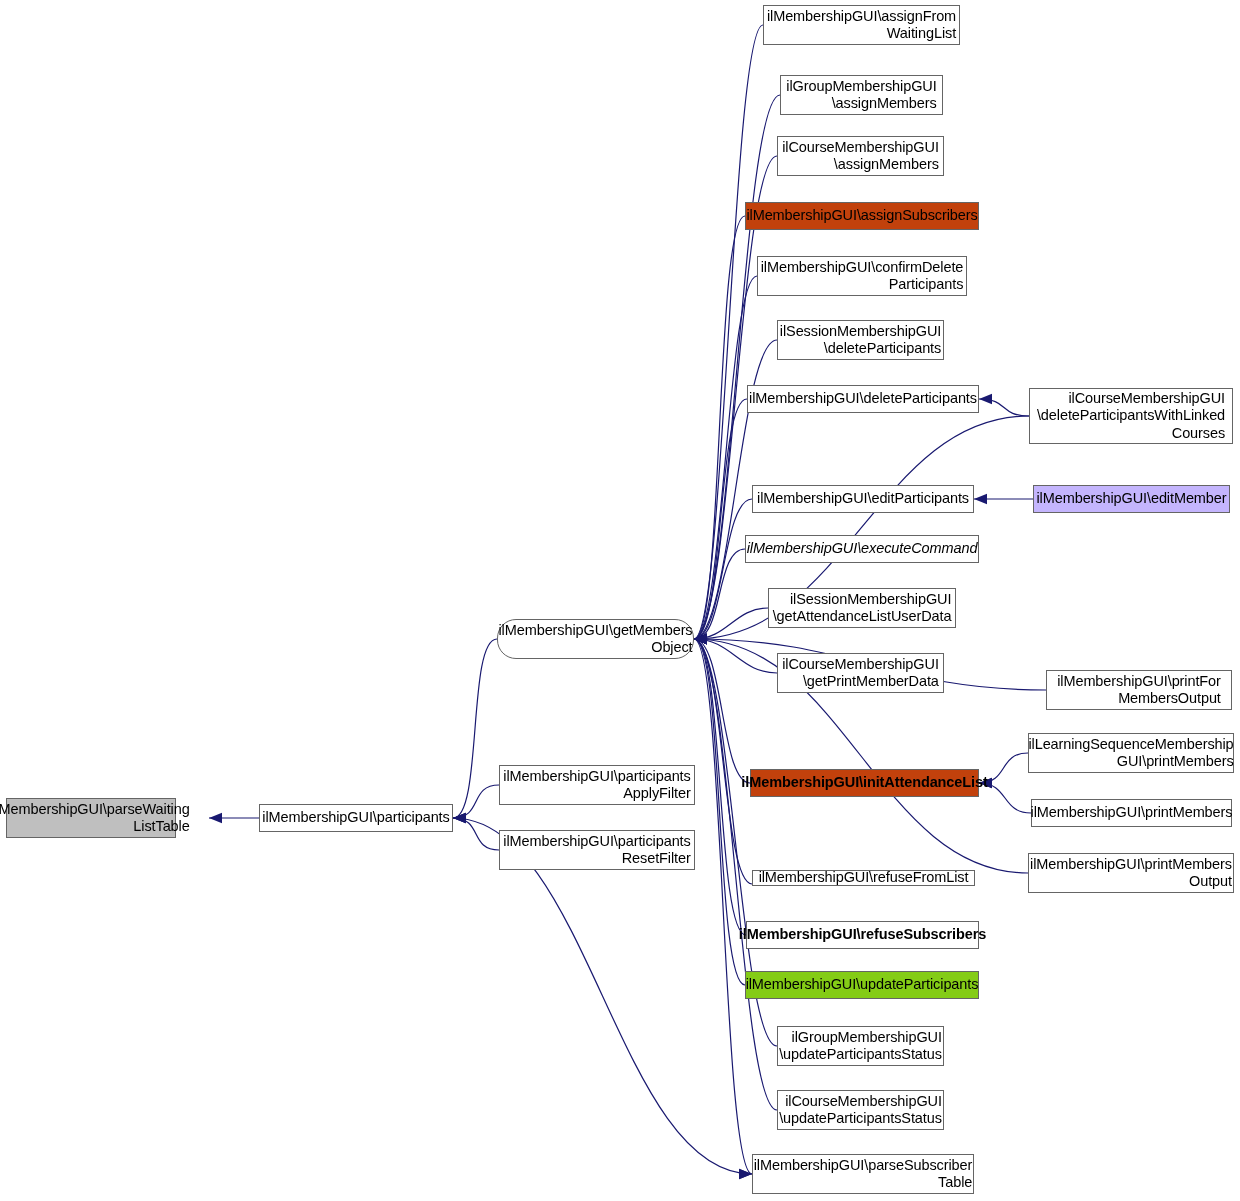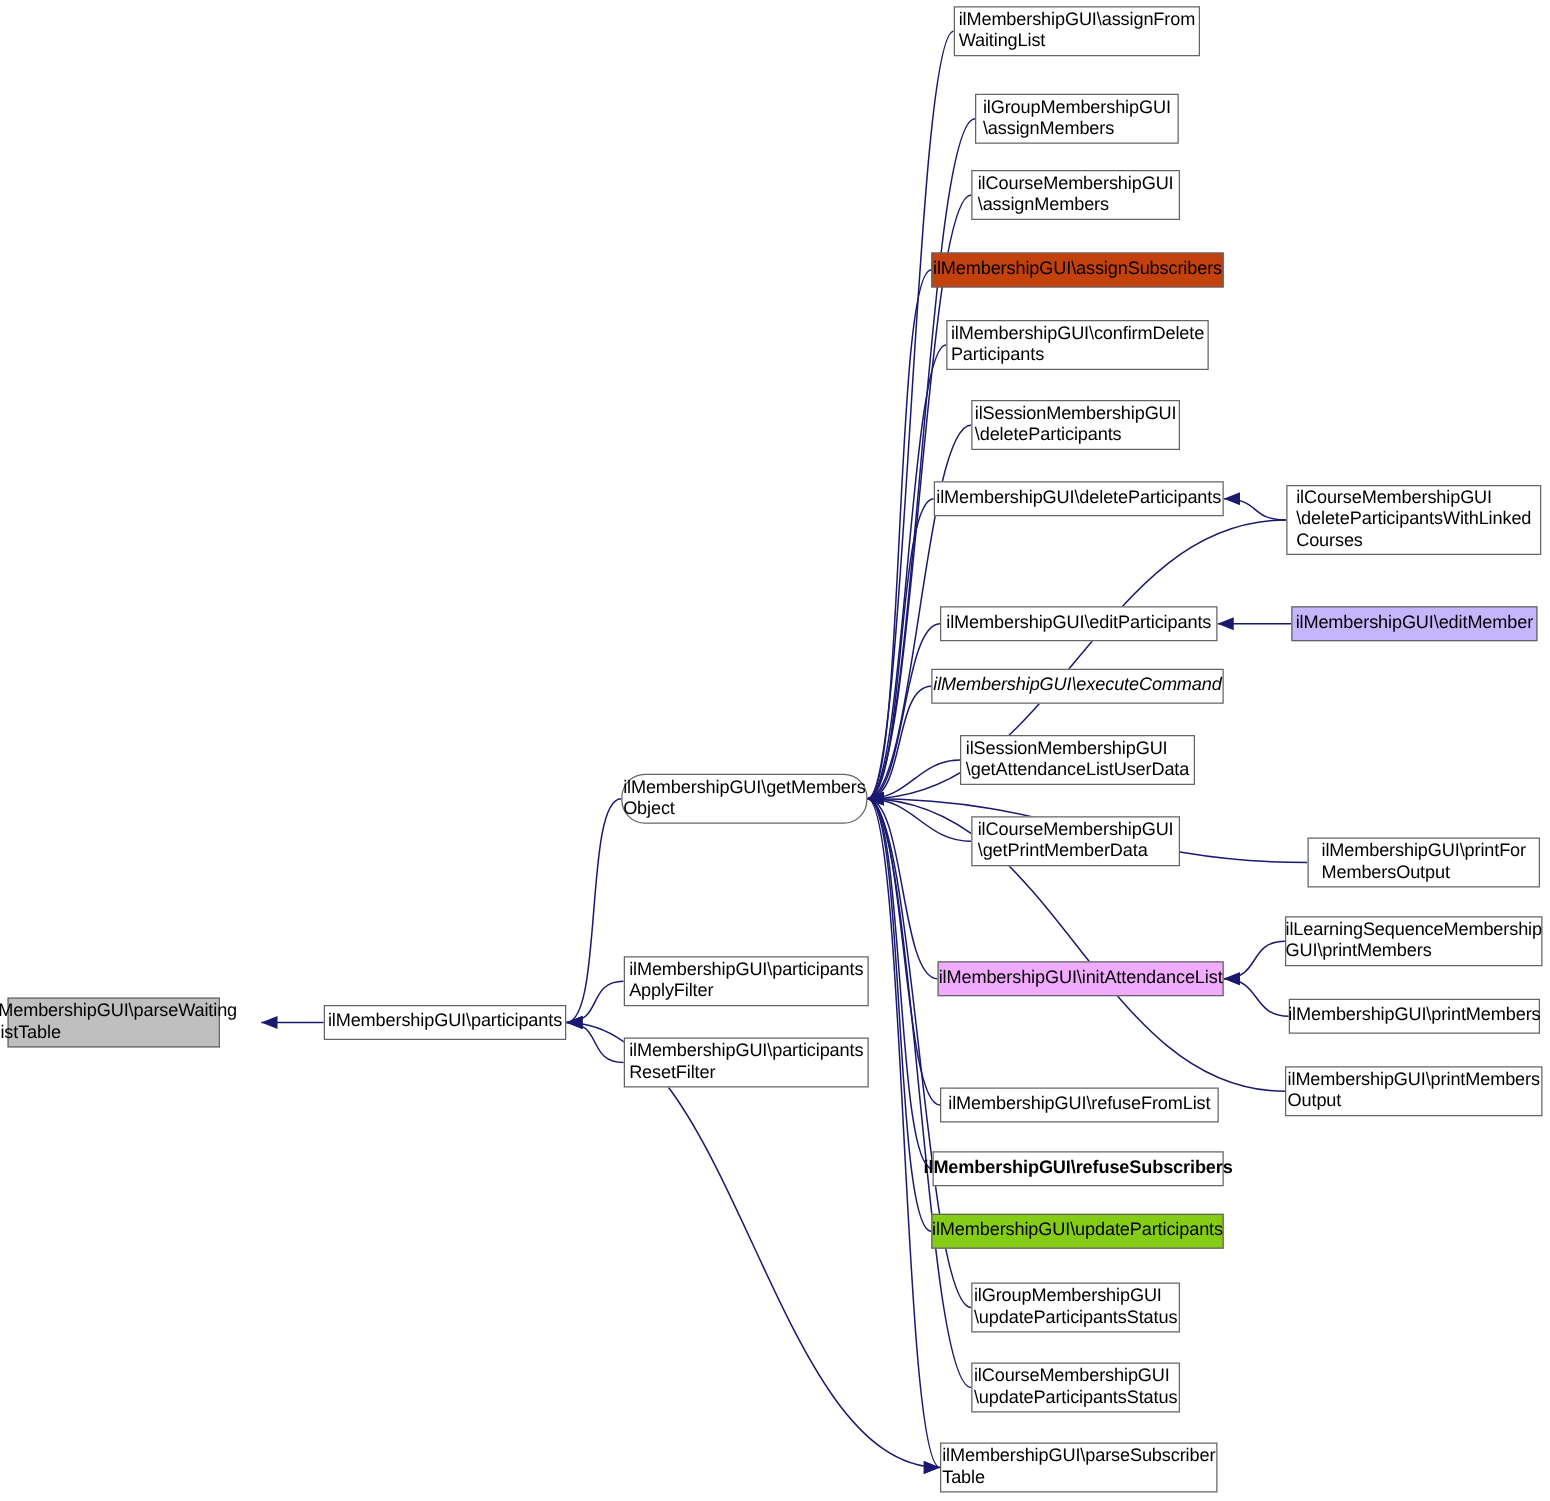--- a/index.html
+++ b/index.html
@@ -26,21 +26,21 @@
     pointer-events: none;
   }
   .node {
     position: absolute;
     box-sizing: border-box;
     border: 1px solid #656565;
     background: #ffffff;
     display: flex;
     align-items: center;
     justify-content: center;
-    text-align: left;
+    text-align: right;
     font-size: 14.5px;
     line-height: 1.18;
     color: #000000;
     letter-spacing: -0.1px;
     padding: 1px 4px;
     white-space: pre-line;
     z-index: 5;
   }
   .node.highlight {
     background: #bfbfbf;
@@ -141,25 +141,25 @@
       <div class="node" style="left: 1033px; top: 485px; width: 197px; height: 28px; border-color: rgb(101, 101, 101); background: #c4b5fd;">ilMembershipGUI\editMember</div>
       <div class="node" style="left: 745px; top: 535px; width: 234px; height: 28px; border-color: rgb(101, 101, 101); background: rgb(255, 255, 255); font-style: italic;">ilMembershipGUI\executeCommand</div>
       <div class="node" style="left: 768px; top: 588px; width: 188px; height: 40px; border-color: rgb(101, 101, 101); background: rgb(255, 255, 255);">ilSessionMembershipGUI
 \getAttendanceListUserData</div>
       <div class="node" style="left: 777px; top: 653px; width: 167px; height: 40px; border-color: rgb(101, 101, 101); background: rgb(255, 255, 255);">ilCourseMembershipGUI
 \getPrintMemberData</div>
       <div class="node" style="left: 1046px; top: 670px; width: 186px; height: 40px; border-color: rgb(101, 101, 101); background: rgb(255, 255, 255);">ilMembershipGUI\printFor
 MembersOutput</div>
       <div class="node" style="left: 1028px; top: 733px; width: 206px; height: 40px; border-color: rgb(101, 101, 101); background: rgb(255, 255, 255);">ilLearningSequenceMembership
 GUI\printMembers</div>
-      <div class="node" style="left: 750px; top: 769px; width: 229px; height: 28px; border-color: rgb(101, 101, 101); background: #f0abfc;">ilMembershipGUI\initAttendanceList</div>
+      <div class="node" style="left: 750px; top: 769px; width: 229px; height: 28px; border-color: rgb(101, 101, 101); background: #c2410c; font-weight: bold;">ilMembershipGUI\initAttendanceList</div>
       <div class="node" style="left: 1031px; top: 799px; width: 201px; height: 28px; border-color: rgb(101, 101, 101); background: rgb(255, 255, 255);">ilMembershipGUI\printMembers</div>
       <div class="node" style="left: 1028px; top: 853px; width: 206px; height: 40px; border-color: rgb(101, 101, 101); background: rgb(255, 255, 255);">ilMembershipGUI\printMembers
 Output</div>
-      <div class="node" style="left: 752px; top: 870px; width: 223px; height: 28px; border-color: rgb(101, 101, 101); background: rgb(255, 255, 255);">ilMembershipGUI\refuseFromList</div>
+      <div class="node" style="left: 752px; top: 870px; width: 223px; height: 16px; border-color: rgb(101, 101, 101); background: rgb(255, 255, 255);">ilMembershipGUI\refuseFromList</div>
       <div class="node" style="left: 746px; top: 921px; width: 233px; height: 28px; border-color: rgb(101, 101, 101); background: rgb(255, 255, 255); font-weight: bold;">ilMembershipGUI\refuseSubscribers</div>
       <div class="node" style="left: 745px; top: 971px; width: 234px; height: 28px; border-color: rgb(101, 101, 101); background: #84cc16;">ilMembershipGUI\updateParticipants</div>
       <div class="node" style="left: 777px; top: 1026px; width: 167px; height: 40px; border-color: rgb(101, 101, 101); background: rgb(255, 255, 255);">ilGroupMembershipGUI
 \updateParticipantsStatus</div>
       <div class="node" style="left: 777px; top: 1090px; width: 167px; height: 40px; border-color: rgb(101, 101, 101); background: rgb(255, 255, 255);">ilCourseMembershipGUI
 \updateParticipantsStatus</div>
       <div class="node" style="left: 752px; top: 1154px; width: 222px; height: 40px; border-color: rgb(101, 101, 101); background: rgb(255, 255, 255);">ilMembershipGUI\parseSubscriber
 Table</div>
     </div>
 </div>

